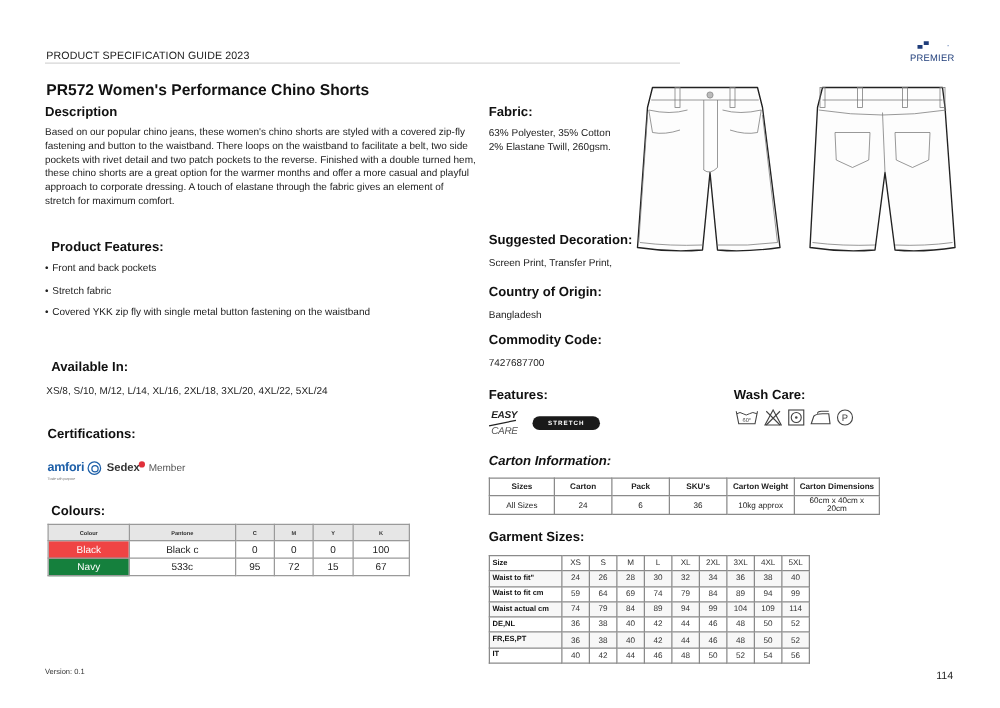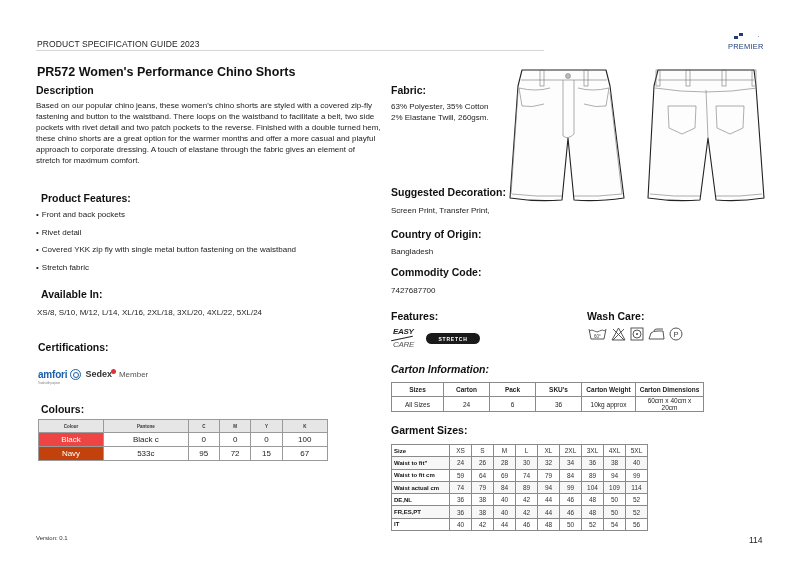--- a/index.html
+++ b/index.html
@@ -99,23 +99,22 @@
   </div>
   <div class="txt">PREMIER</div>
 </div>
 
 <h2 class="abs sec desc-h">Description</h2>
 <p class="abs body-txt desc-p">Based on our popular chino jeans, these women's  chino shorts are styled with a covered zip-fly fastening and button to the waistband.  There loops on the waistband to facilitate a belt, two side pockets with rivet detail and two patch pockets to the reverse.  Finished with a double turned hem, these chino shorts are a great option for the warmer months and offer a more casual and playful approach to corporate dressing.  A touch of elastane through the fabric gives an element of stretch for maximum comfort.</p>
 
 <h2 class="abs sec feat-h">Product Features:</h2>
 <ul class="abs feat-list">
   <li>Front and back pockets</li>
-  <li>Rivet detail</li>
+  <li>Stretch fabric</li>
   <li>Covered YKK zip fly with single metal button fastening on the waistband</li>
-  <li>Stretch fabric</li>
 </ul>
 
 <h2 class="abs sec avail-h">Available In:</h2>
 <div class="abs body-txt avail-p">XS/8, S/10, M/12, L/14, XL/16, 2XL/18, 3XL/20, 4XL/22, 5XL/24</div>
 
 <h2 class="abs sec cert-h">Certifications:</h2>
 <div class="abs cert-row">
   <span class="amfori">
     <span>amfori</span>
     <span class="amfori-sub">Trade with purpose</span>
@@ -140,21 +139,21 @@
   <tbody>
     <tr>
       <td class="swatch" style="background: #ef4444;">Black</td>
       <td>Black c</td>
       <td>0</td>
       <td>0</td>
       <td>0</td>
       <td>100</td>
     </tr>
     <tr>
-      <td class="swatch" style="background: #c2410c;">Navy</td>
+      <td class="swatch" style="background: #15803d;">Navy</td>
       <td>533c</td>
       <td>95</td>
       <td>72</td>
       <td>15</td>
       <td>67</td>
     </tr>
   </tbody>
 </table>
 
 <h2 class="abs sec fabric-h">Fabric:</h2>

